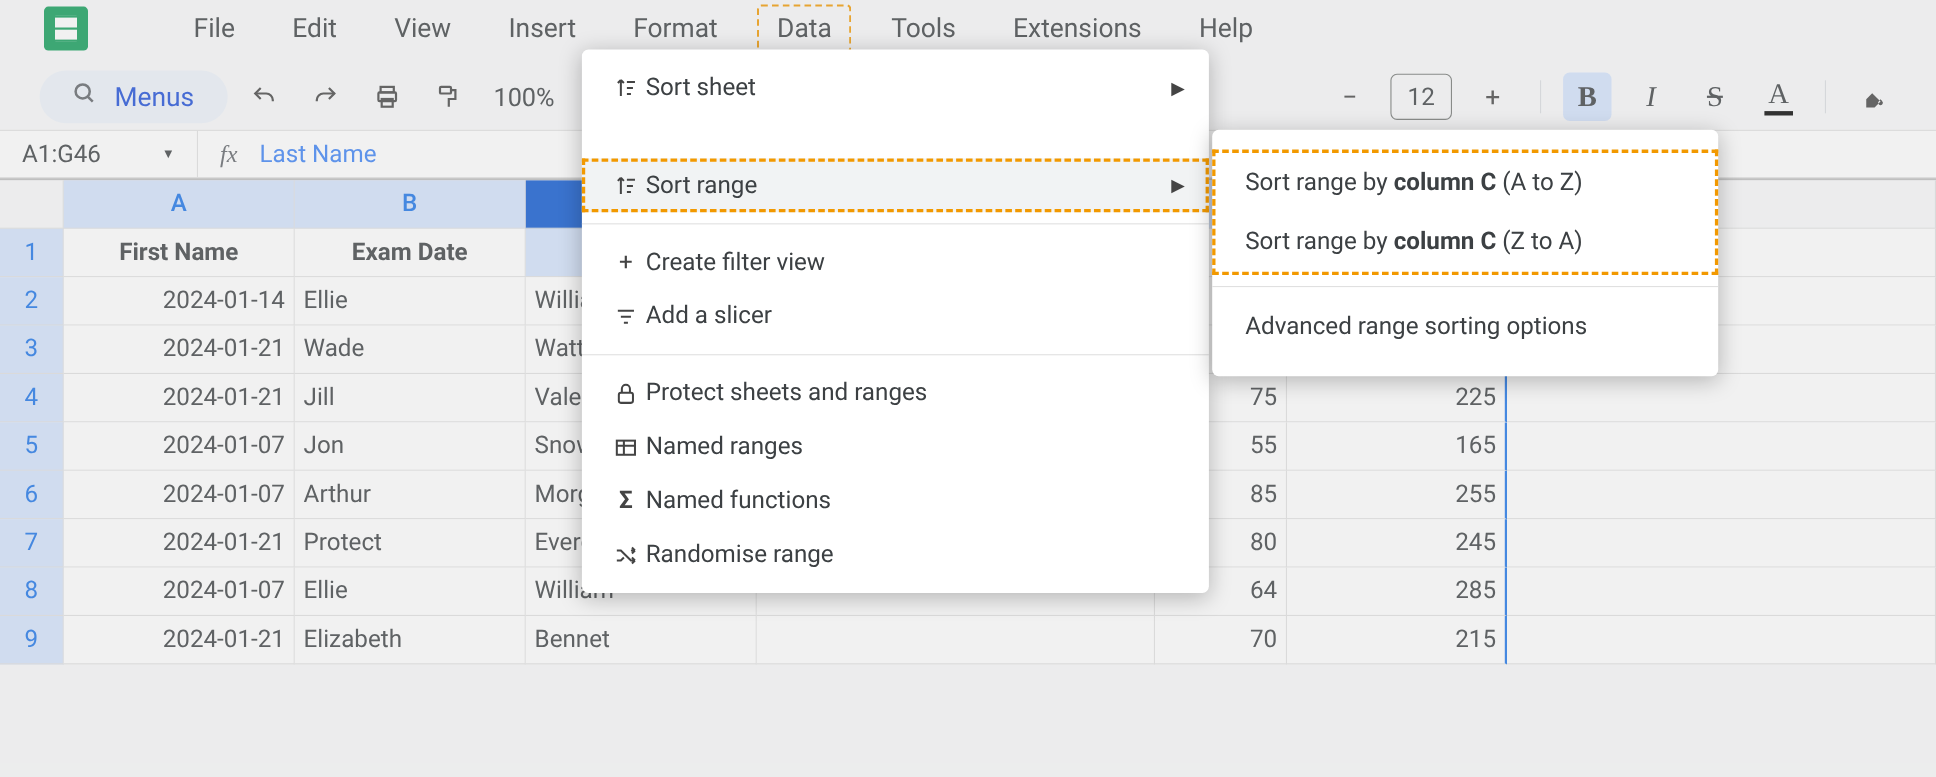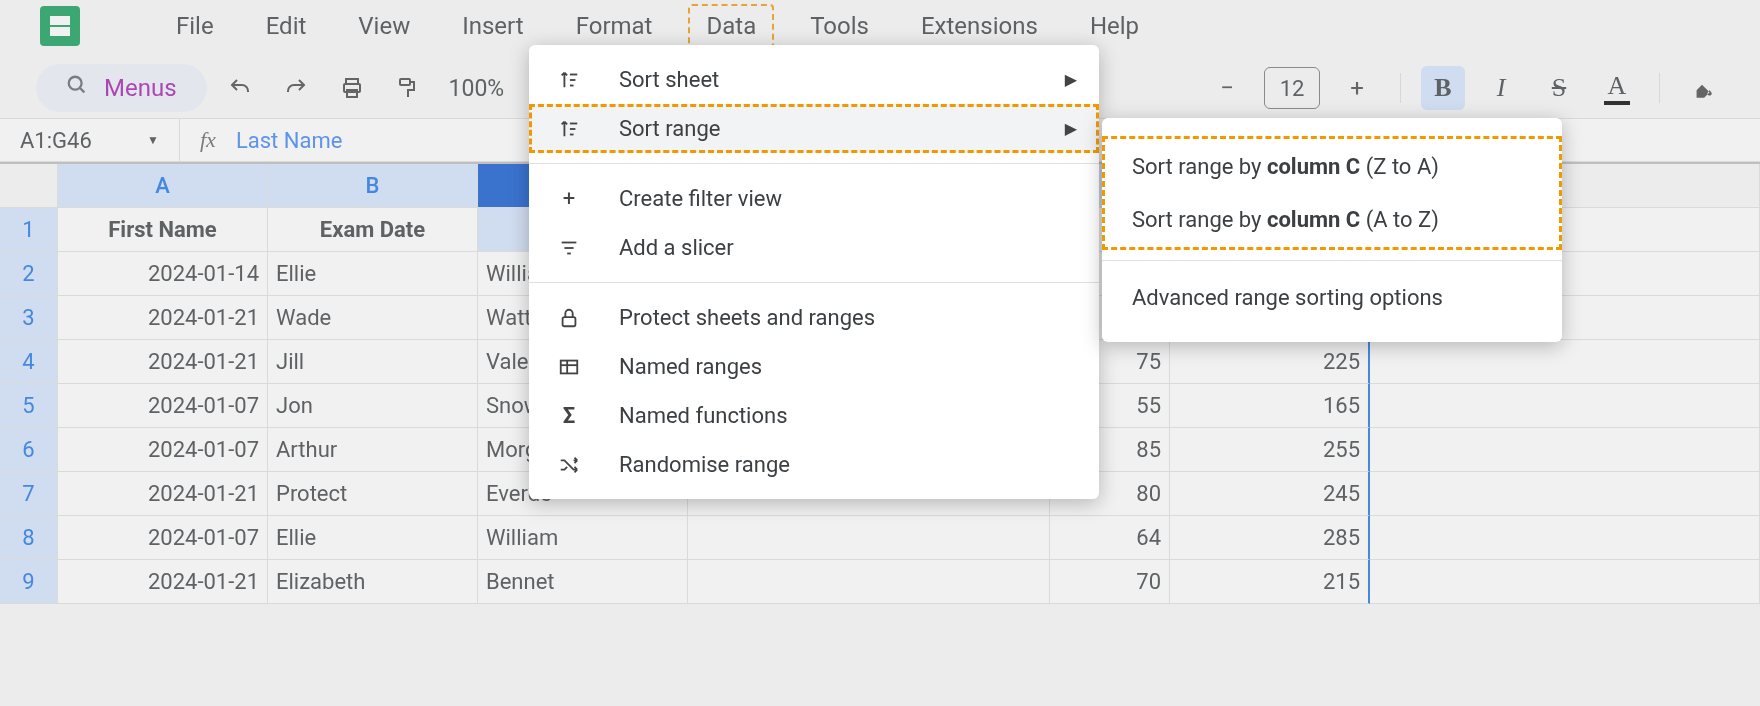--- a/index.html
+++ b/index.html
@@ -68,21 +68,21 @@
     gap: 10px;
     margin-top: 6px;
   }
   .menus-pill {
     display:flex; align-items:center;
     background:#edf2fa;
     border-radius: 30px;
     padding: 10px 30px;
     gap: 16px;
     font-size: 24px;
-    color:#a21caf;
+    color:#1d4ed8;
   }
   .tbtn {
     width:46px;height:46px;display:flex;align-items:center;justify-content:center;
     color:#444; border-radius:6px; cursor:pointer; font-size:24px;
   }
   .zoom {
     font-size: 23px; padding: 0 8px; display:flex;align-items:center;gap:8px;
   }
   .toolbar-right {
     display:flex; align-items:center; gap:14px; margin-left:auto;
@@ -143,33 +143,33 @@
   .menu {
     position:absolute;
     background:#fff;
     border-radius:6px;
     box-shadow: 0 4px 20px rgba(0,0,0,0.25);
     padding: 10px 0;
     z-index: 100;
     font-size:22px;
   }
   .menu .mi {
-    display:flex; align-items:center; gap:36px;
+    display:flex; align-items:center; gap:4px;
     padding: 12px 26px;
     cursor:pointer;
     position:relative;
   }
   .menu .mi .micon {
     width:28px; display:flex; justify-content:center; color:#444;font-size:22px;
   }
   .menu .mi .arrow {
     position:absolute; right:22px; font-size:16px; color:#444;
   }
   .menu .sep { height:1px; background:#e0e0e0; margin:10px 0;}
-  .menu .mi.hover { background:#f1f3f4; }
+  .menu .mi.hover { background:#f1f3f4;margin-top:40px; }
   .menu .mi.highlight-row { outline: 3px dashed #f29900; outline-offset:-3px; }
   
   .data-menu { top:45px; left:529px; width:570px; }
   .sort-submenu { top:118px; left:1102px; width:460px; padding:18px 0;}
   .sort-submenu .mi { padding: 14px 30px; }
   .sort-submenu .highlight-box {
     outline: 3px dashed #f29900; outline-offset:-3px;
     padding-top:4px;padding-bottom:4px;
   }
   .sort-submenu strong { font-weight:700;}
@@ -435,28 +435,28 @@
         </svg>
     </span>
     <span>Randomise range</span>
   </div>
 </div>
 
 <div class="menu sort-submenu">
   <div class="highlight-box">
     <div class="mi">
       <span>
+        <span>Sort range by </span><strong>column C</strong><span> (A to Z)</span>
+      </span>
+    </div>
+    <div class="mi">
+      <span>
         <span>Sort range by </span><strong>column C</strong><span> (Z to A)</span>
       </span>
     </div>
-    <div class="mi">
-      <span>
-        <span>Sort range by </span><strong>column C</strong><span> (A to Z)</span>
-      </span>
-    </div>
   </div>
   <div class="sep"></div>
   <div class="mi">
     <span>Advanced range sorting options</span>
   </div>
 </div>
 
 <div class="dim-overlay"></div>
 
 </body></html>

